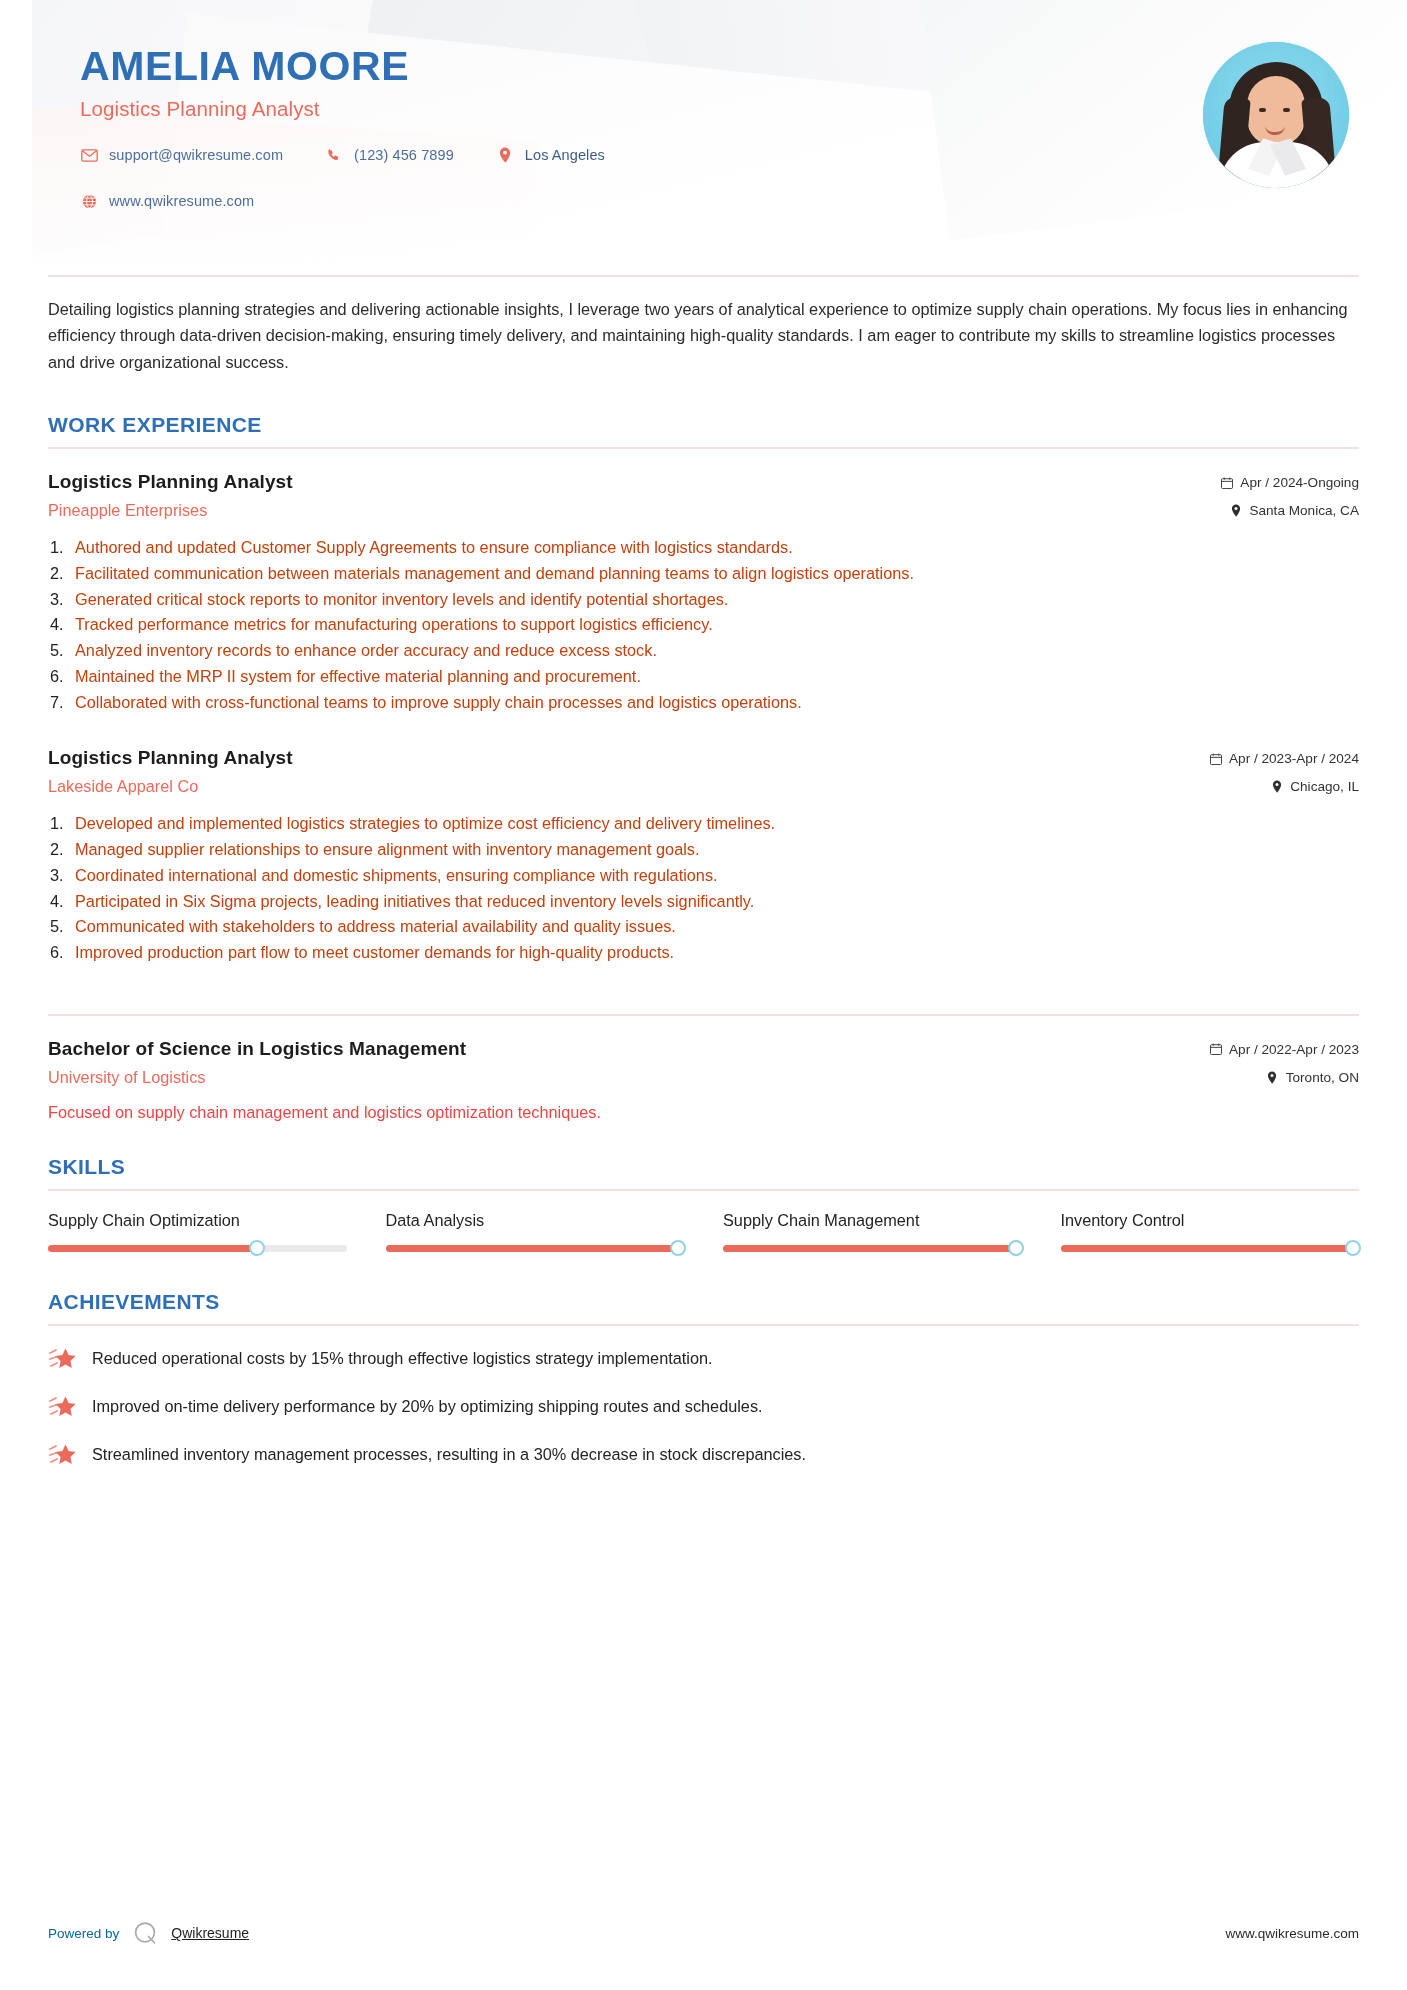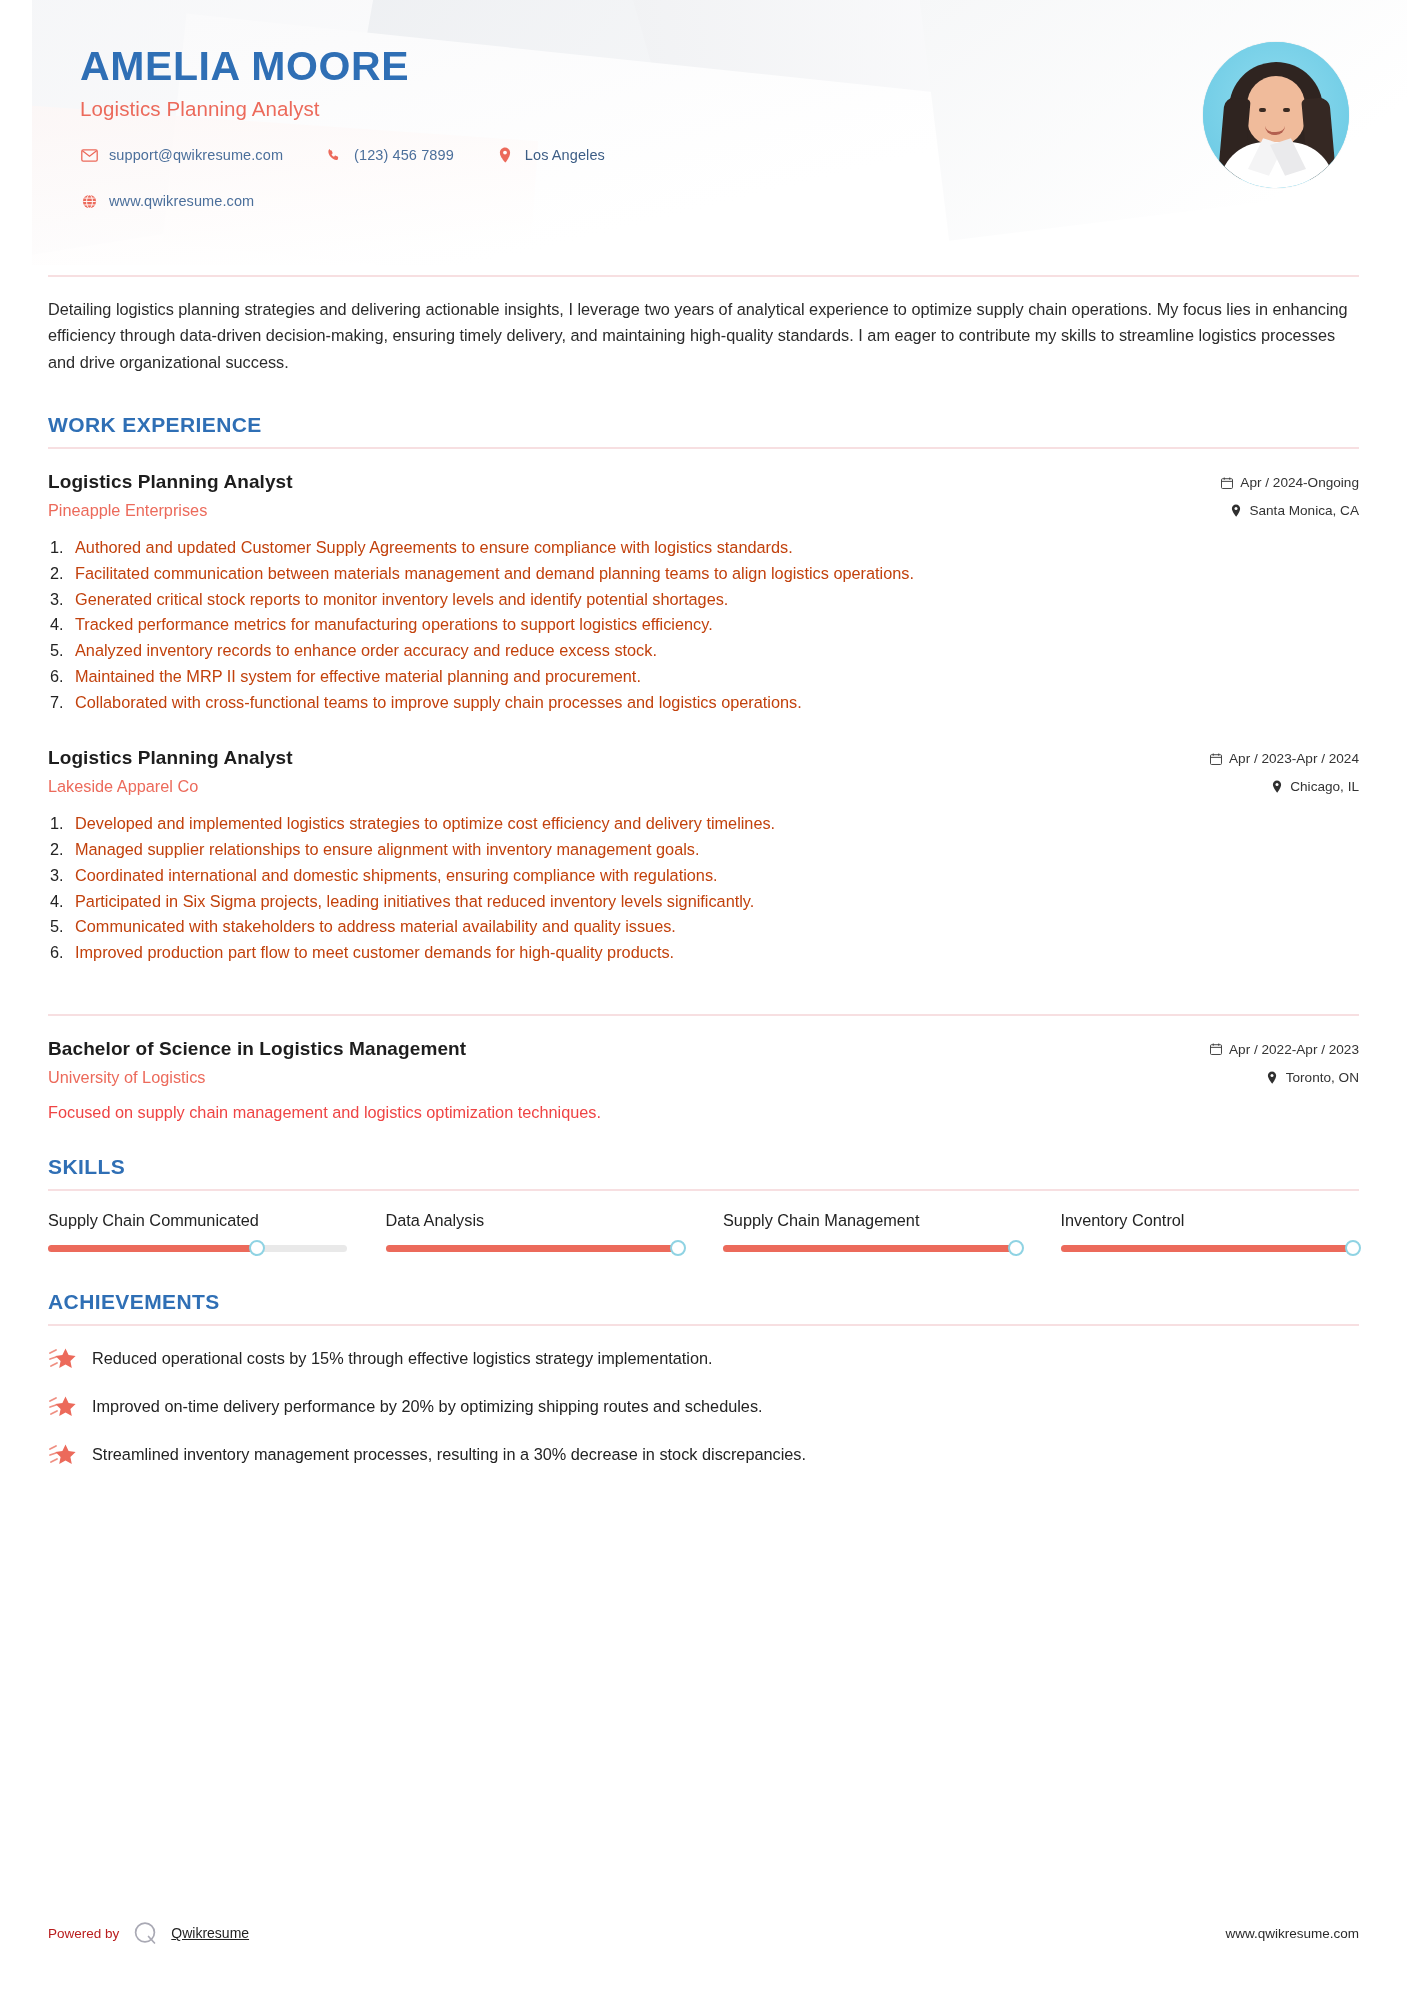--- a/index.html
+++ b/index.html
@@ -317,21 +317,21 @@
     display: flex;
     align-items: center;
     justify-content: space-between;
   }
   .footer-left {
     display: flex;
     align-items: center;
   }
   .pw-label {
     font-size: 13.5px;
-    color: #b91c1c;
+    color: #0369a1;
     margin-right: 14px;
   }
   .q-logo {
     width: 26px; height: 26px;
     margin-right: 12px;
   }
   .q-brand {
     font-size: 14px;
     color: #1f1f1f;
     text-decoration: underline;
@@ -559,21 +559,21 @@
     </div>
 
     <div class="spacer-md"></div>
 
     <div class="section">
       <div class="sec-title">SKILLS</div>
       <div class="sec-rule"></div>
 
       <div class="skills-grid">
         <div>
-          <div class="skill-name">Supply Chain Communicated</div>
+          <div class="skill-name">Supply Chain Optimization</div>
           <div class="skill-track">
             <div class="skill-fill" style="width:70%"></div>
             <div class="skill-knob" style="left:70%"></div>
           </div>
         </div>
         <div>
           <div class="skill-name">Data Analysis</div>
           <div class="skill-track">
             <div class="skill-fill" style="width:98%"></div>
             <div class="skill-knob" style="left:98%"></div>

